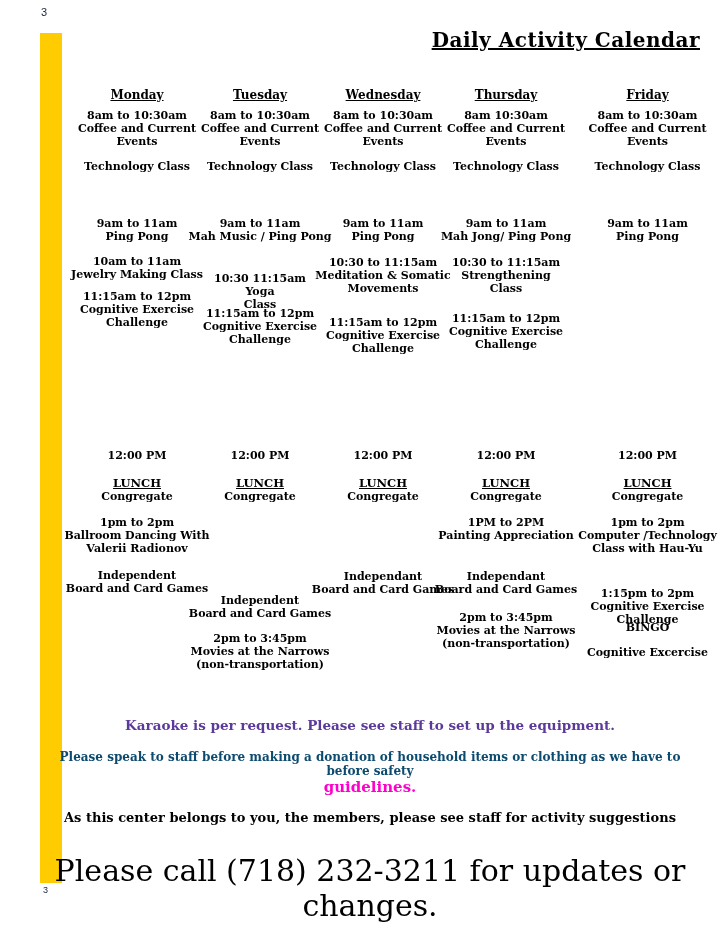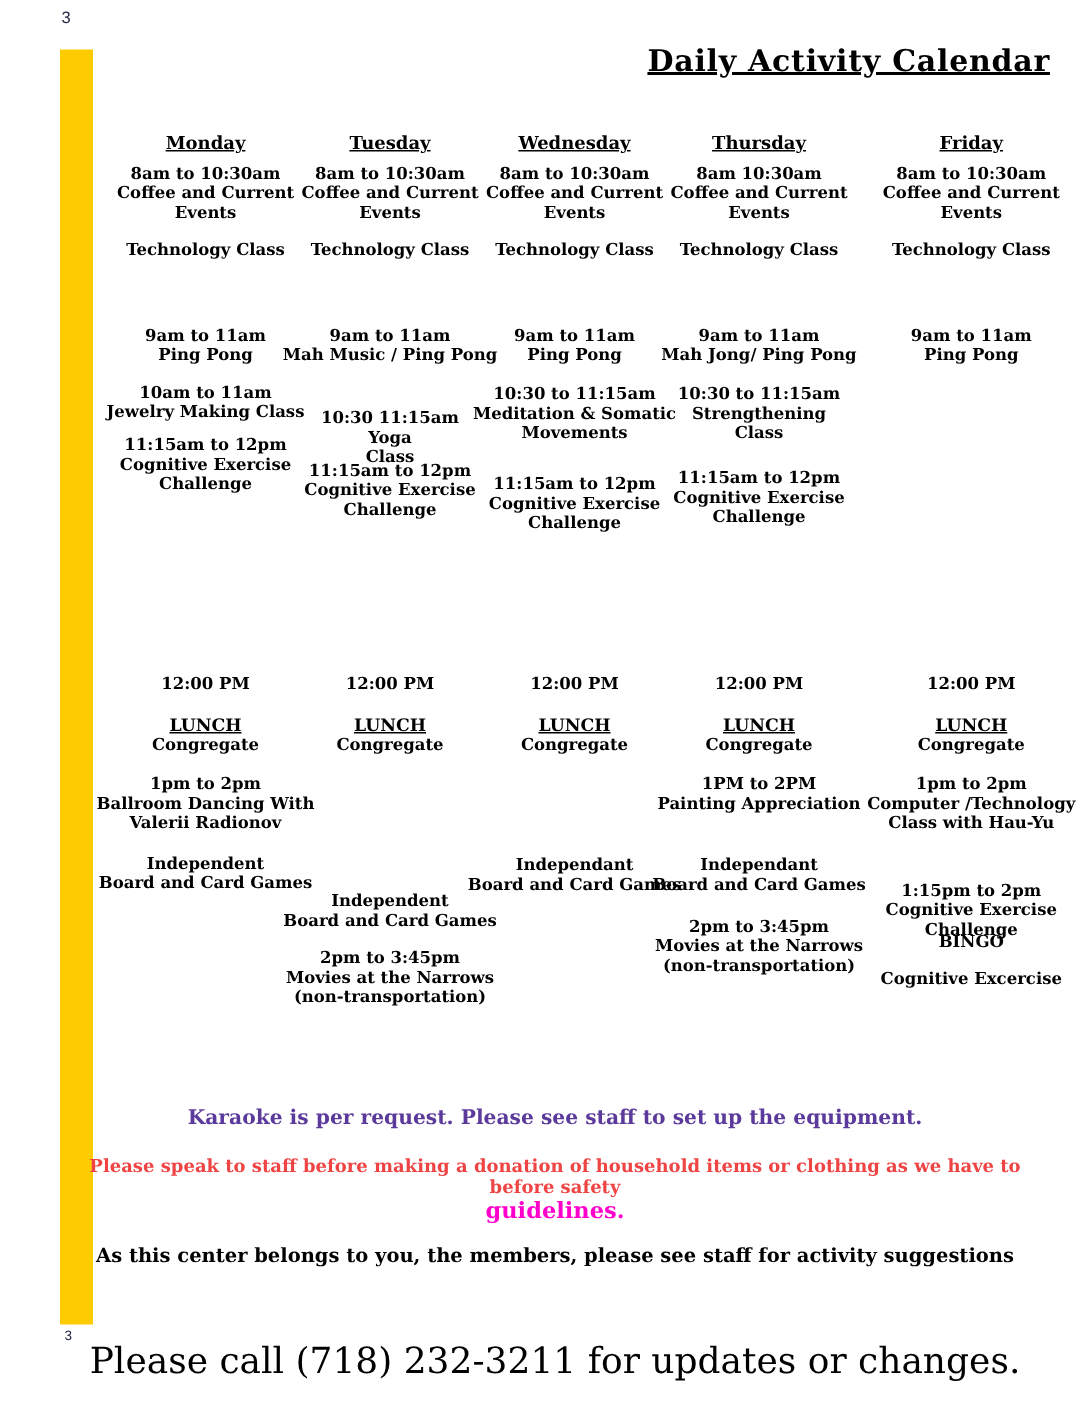--- a/index.html
+++ b/index.html
@@ -19,26 +19,26 @@
   .day-col{position:absolute;top:0;width:123px;height:700px;}
   .day-header{
     position:absolute;top:88px;left:50%;transform:translateX(-50%);
     font-size:12px;font-weight:bold;text-decoration:underline;white-space:nowrap;
   }
   .blk{position:absolute;left:50%;transform:translateX(-50%);text-align:center;}
   .blk .ln{
     font-size:11px;line-height:13px;font-weight:bold;white-space:nowrap;
   }
   .blk.lunch .ln{font-size:11.5px;text-decoration:underline;}
-  .footer-line{position:absolute;left:40px;width:660px;text-align:center;font-weight:bold;margin-top:20px;}
+  .footer-line{position:absolute;left:40px;width:660px;text-align:center;font-weight:bold;}
   #karaoke-note{top:717px;font-size:13.5px;}
   #donation-note{top:751px;font-size:12px;line-height:13.5px;}
   #guidelines-note{top:778px;font-size:15px;}
   #members-note{top:810px;font-size:13px;color:#000;}
-  #phone-note{top:873px;font-size:24px;font-weight:normal;}
+  #phone-note{top:853px;font-size:30px;font-weight:normal;}
 </style>
 </head>
 <body>
 
 <div id="page-num-top" class="page-num">3</div>
 <div id="side-bar" style="background: rgb(255, 204, 2);"></div>
 <div id="doc-title">Daily Activity Calendar</div>
 
 <div id="calendar-grid">
     <div class="day-col" style="left: 75.5px;">
@@ -247,21 +247,21 @@
       <div class="blk" style="top: 621px;">
         <div class="ln">BINGO</div>
       </div>
       <div class="blk" style="top: 646px;">
         <div class="ln">Cognitive Excercise</div>
       </div>
     </div>
   </div>
 
 <div id="karaoke-note" class="footer-line" style="color: rgb(91, 58, 155);">Karaoke is per request. Please see staff to set up the equipment.</div>
-<div id="donation-note" class="footer-line" style="color: #ef4444;">
+<div id="donation-note" class="footer-line" style="color: #0c4a6e;">
   <div>Please speak to staff before making a donation of household items or clothing as we have to</div>
   <div>before safety</div>
 </div>
 <div id="guidelines-note" class="footer-line" style="color: rgb(255, 0, 204);">guidelines.</div>
 <div id="members-note" class="footer-line">As this center belongs to you, the members, please see staff for activity suggestions</div>
 <div id="phone-note" class="footer-line">Please call (718) 232-3211 for updates or changes.</div>
 
 <div id="page-num-bottom" class="page-num">3</div>
 
 </body></html>

